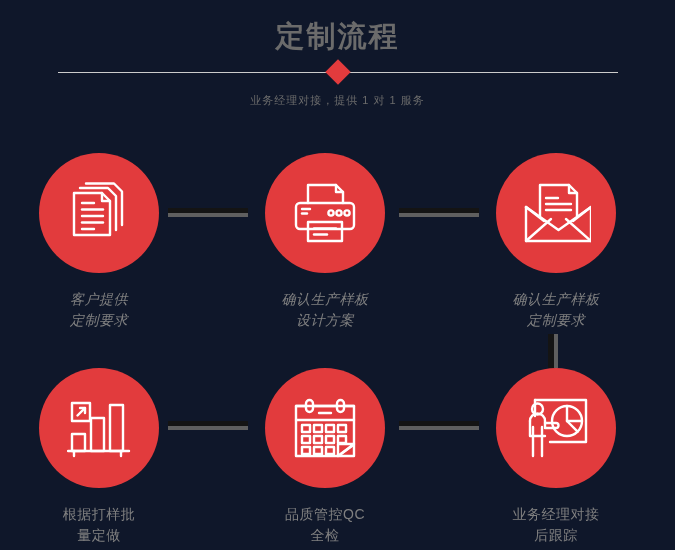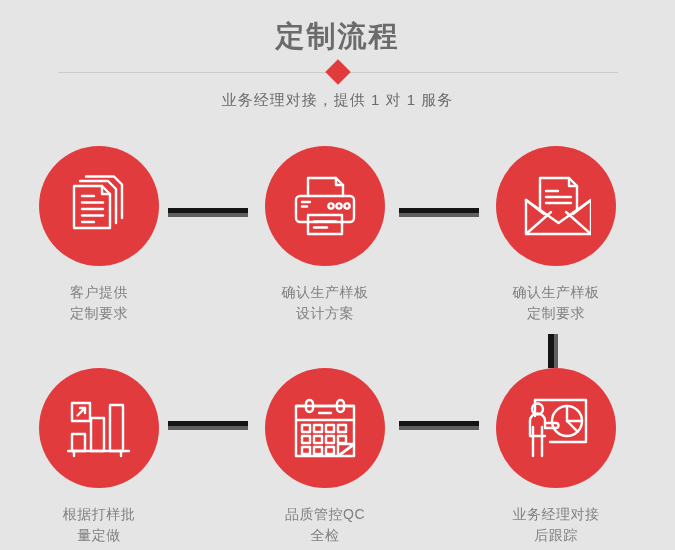--- a/index.html
+++ b/index.html
@@ -7,21 +7,21 @@
     width: 675px;
     height: 550px;
     background: #ffffff;
     font-family: "Liberation Sans", "DejaVu Sans", sans-serif;
     overflow: hidden;
   }
   #page {
     position: relative;
     width: 675px;
     height: 550px;
-    background: #e5e5e5;
+    background: #0f172a;
   }
 
   
   .page-title {
     position: absolute;
     top: 16px;
     left: 0;
     width: 675px;
     text-align: center;
     font-size: 29px;
@@ -52,36 +52,36 @@
     height: 18px;
     background: #e23b3d;
     transform: rotate(45deg);
   }
   .subtitle {
     position: absolute;
     top: 88px;
     left: 0;
     width: 675px;
     text-align: center;
-    font-size: 15px;
+    font-size: 11px;
     color: #6b6b6b;
     letter-spacing: 1px;
     line-height: 24px;
   }
 
   
   .node {
     position: absolute;
     width: 160px;
     text-align: center;
   }
   .node.col1 { left: 19px; }
   .node.col2 { left: 245px; }
   .node.col3 { left: 476px; }
-  .node.row1 { top: 146px; }
+  .node.row1 { top: 153px; font-style: italic; }
   .node.row2 { top: 368px; }
 
   .circle {
     width: 120px;
     height: 120px;
     margin: 0 auto;
     border-radius: 50%;
     background: #e23b3d;
     display: flex;
     align-items: center;

